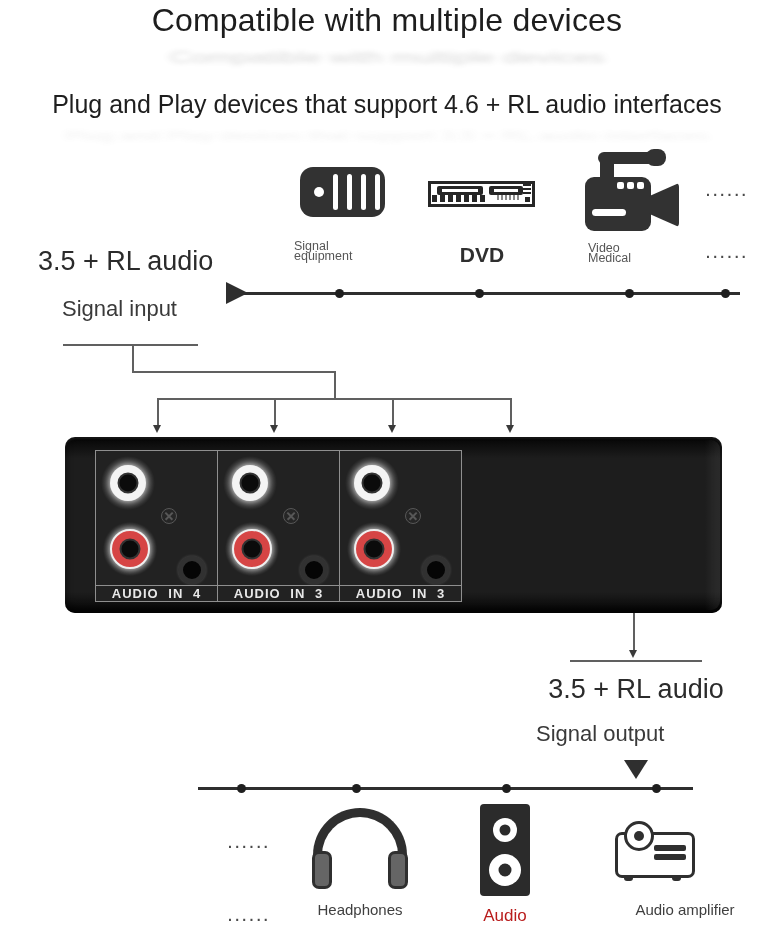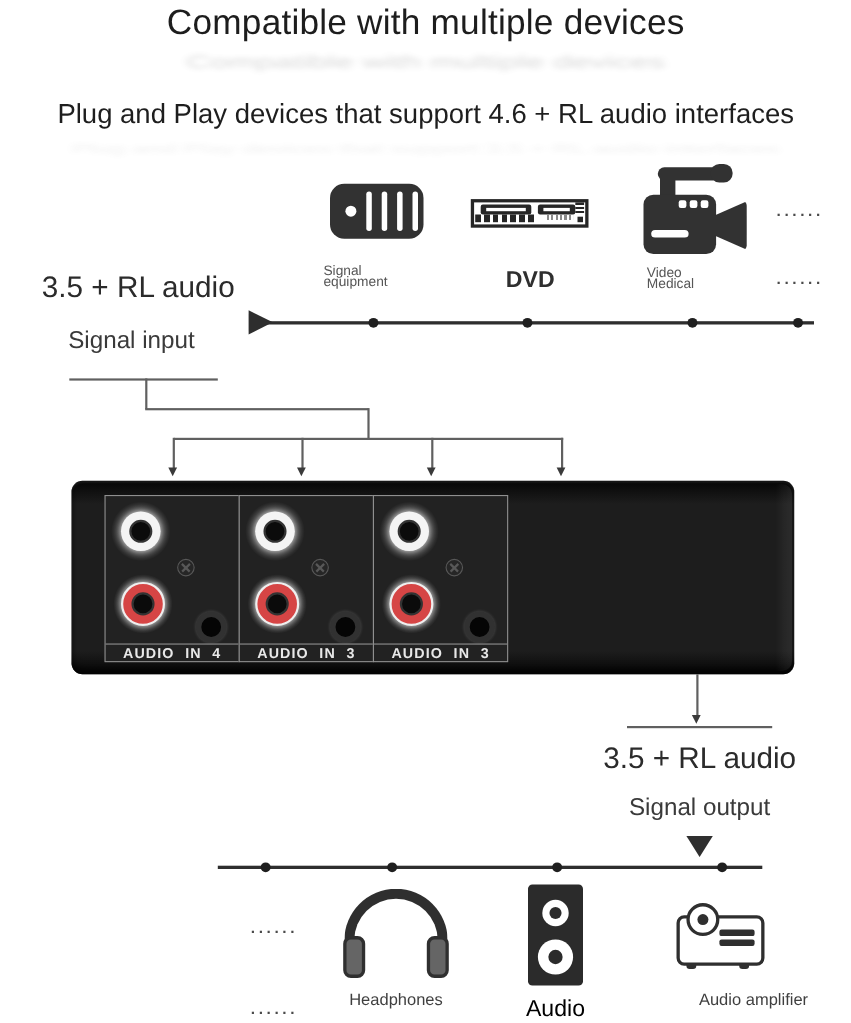--- a/index.html
+++ b/index.html
@@ -103,21 +103,21 @@
   .spk-c2::after{width:13px;height:13px;}
   .amp-box{left:615px;top:832px;width:80px;height:46px;background:#fff;border:3.5px solid #2f2f2f;
            border-radius:7px;box-sizing:border-box;}
   .amp-circle{left:624px;top:821px;width:24px;height:24px;background:#fff;border:3.5px solid #2f2f2f;
            border-radius:50%;box-sizing:content-box;}
   .amp-circle::after{content:"";position:absolute;left:50%;top:50%;transform:translate(-50%,-50%);
            width:10px;height:10px;border-radius:50%;background:#2f2f2f;}
   .amp-bar{position:absolute;left:654px;width:32px;height:5.5px;background:#2f2f2f;border-radius:2px;}
   .amp-foot{position:absolute;top:876px;width:9px;height:5px;background:#2f2f2f;border-radius:0 0 3px 3px;}
   .sink-label{font-size:15px;color:#3f3f3f;text-align:center;}
-  .sink-label.light{font-size:21px;color:#000000;}
+  .sink-label.light{font-size:17px;color:#b91c1c;}
 </style>
 </head>
 <body>
 
 <div class="canvas">
 
   <div class="abs title-ghost">Compatible with multiple devices</div>
   <div class="abs title">Compatible with multiple devices</div>
   <div class="abs subtitle-ghost">Plug and Play devices that support 3.5 + RL audio interfaces</div>
   <div class="abs subtitle">Plug and Play devices that support 4.6 + RL audio interfaces</div>
@@ -245,21 +245,21 @@
       <div class="port-label">AUDIO IN 3</div>
     </div>
 
   </div>
 
   <div class="abs vline" style="left:633px;top:613px;height:40px;"></div>
   <div class="abs arrow-down-sm" style="left:629px;top:650px;"></div>
   <div class="abs hline" style="left:570px;top:660px;width:132px;"></div>
 
   <div class="abs io-audio" style="left:536px;top:674px;width:200px;text-align:center;">3.5 + RL audio</div>
-  <div class="abs io-signal" style="left:536px;top:721px;width:200px;text-align:center;">Signal output</div>
+  <div class="abs io-signal" style="left:536px;top:721px;width:200px;text-align:left;">Signal output</div>
   <div class="abs arrow-down-big" style="left:624px;top:760px;"></div>
 
   <div class="abs hline main" style="left:198px;top:787px;width:495px;"></div>
   <div class="abs node" style="left:237px;top:784px;"></div>
   <div class="abs node" style="left:352px;top:784px;"></div>
   <div class="abs node" style="left:502px;top:784px;"></div>
   <div class="abs node" style="left:652px;top:784px;"></div>
 
   <div class="abs dots" style="left:228px;top:839px;">······</div>
   <div class="abs dots" style="left:228px;top:912px;">······</div>

